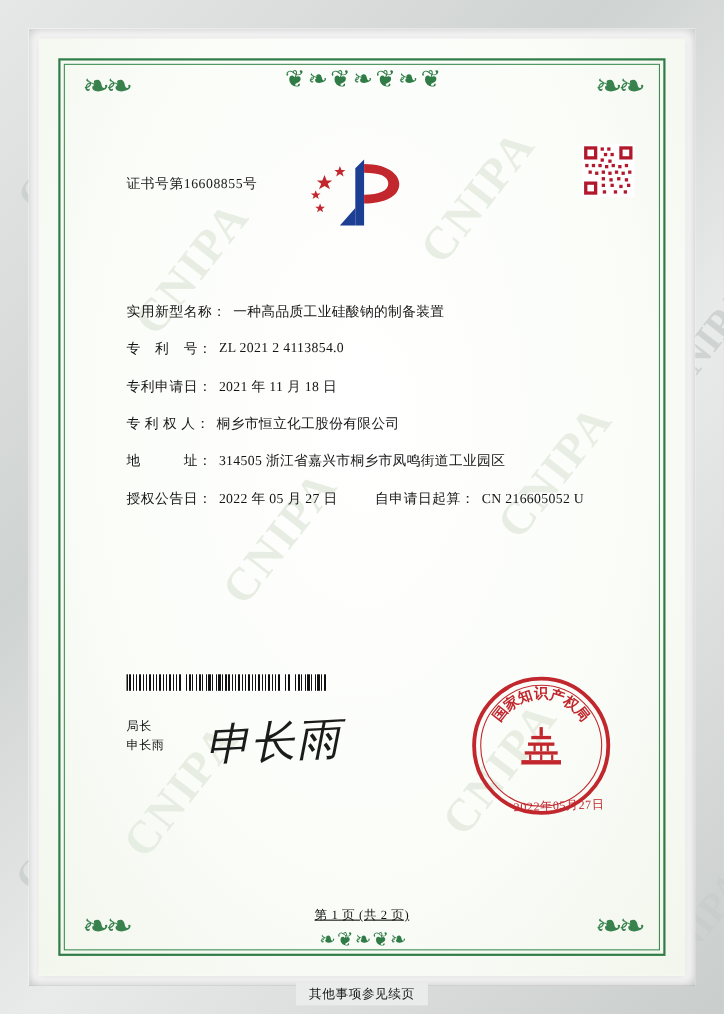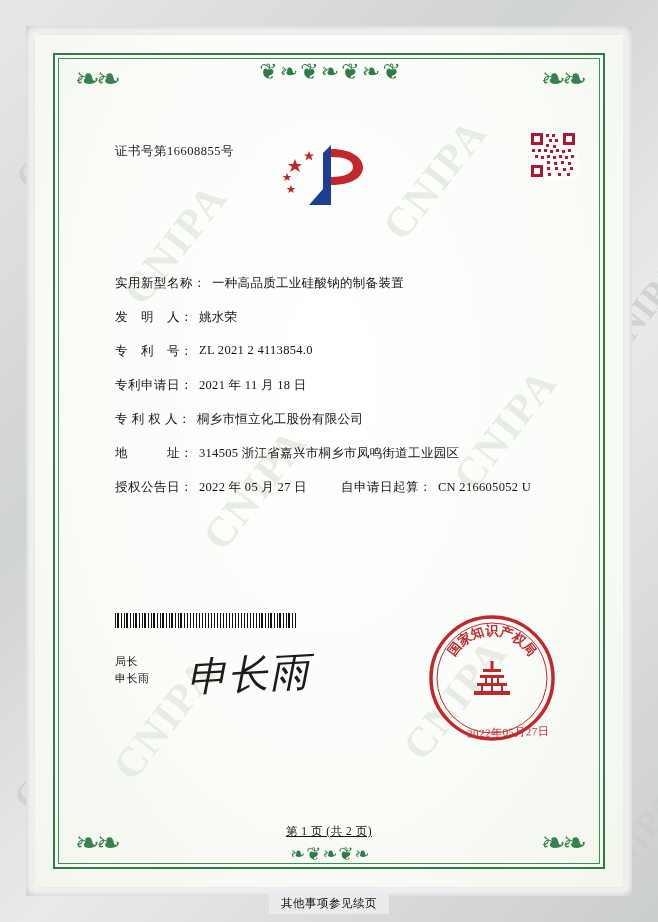--- a/index.html
+++ b/index.html
@@ -115,21 +115,21 @@
   .wmf3 { left: 0px;   top: 740px; }
   .wmf4 { left: 580px; top: 820px; }
 
   
   .content {
     position: absolute;
     left: 0; top: 0; right: 0; bottom: 0;
   }
   .certno {
     position: absolute;
-    left: 80px; top: 108px;
+    left: 80px; top: 124px;
     font-family: "Liberation Serif", serif;
     font-size: 12.5px;
     color: #1a1a1a;
     letter-spacing: 0.5px;
   }
   .qr {
     position: absolute;
     right: 46px; top: 96px;
     width: 48px; height: 48px;
   }
@@ -351,24 +351,20 @@
         </svg>
       </div>
 
 
       <div class="fields">
         <div class="frow">
           <span class="flabel">实用新型名称：</span>
           <span class="fval">一种高品质工业硅酸钠的制备装置</span>
         </div>
         <div class="frow">
-          <span class="flabel">发　明　人：</span>
-          <span class="fval">姚水荣</span>
-        </div>
-        <div class="frow">
           <span class="flabel">专　利　号：</span>
           <span class="fval">ZL 2021 2 4113854.0</span>
         </div>
         <div class="frow">
           <span class="flabel">专利申请日：</span>
           <span class="fval">2021 年 11 月 18 日</span>
         </div>
         <div class="frow">
           <span class="flabel">专 利 权 人：</span>
           <span class="fval">桐乡市恒立化工股份有限公司</span>

